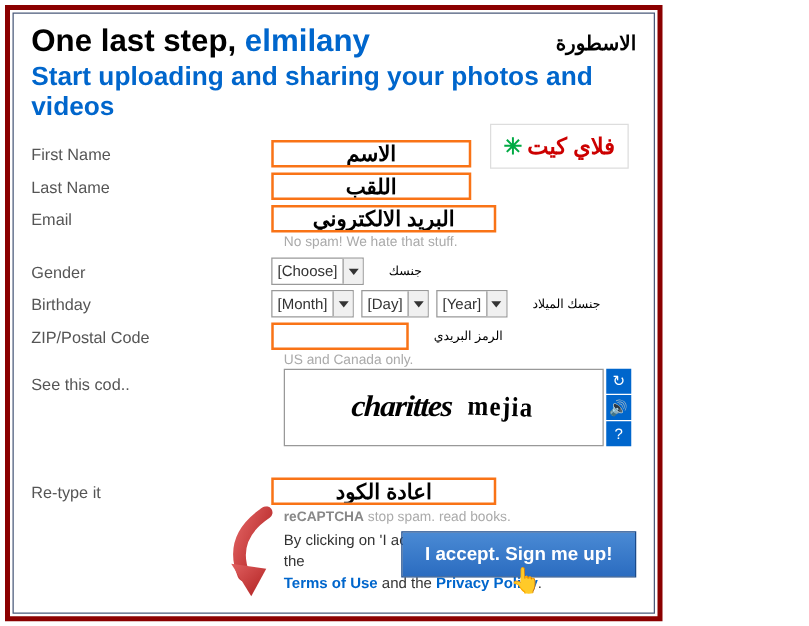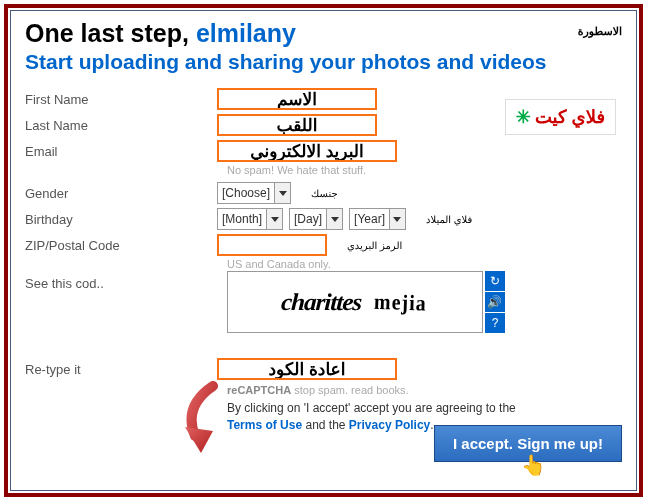--- a/index.html
+++ b/index.html
@@ -1,22 +1,22 @@
 <!DOCTYPE html>
 <html><head>
 <meta charset="utf-8">
 <style>
 * { box-sizing: border-box; margin: 0; padding: 0; }
 body { font-family: Arial, sans-serif; font-size: 13px; background: #fff; }
-.outer { border: 4px solid #8b0000; width: 639px; height: 493px; margin: 4px; padding: 2px; }
+.outer { border: 4px solid #8b0000; width: 526px; height: 493px; margin: 4px; padding: 2px; }
 .inner { border: 1px solid #4a5a7a; width: 100%; height: 100%; padding: 8px 14px; position: relative; overflow: hidden; }
 .title-row { display: flex; align-items: flex-start; justify-content: space-between; }
 .title { font-size: 25px; font-weight: bold; color: #000; }
 .title .user { color: #0066cc; }
-.ar-top { font-size: 11px; font-weight: bold; color: #000; direction: rtl; margin-top: 6px; }
+.ar-top { font-size: 16px; font-weight: bold; color: #000; direction: rtl; margin-top: 6px; }
 .subtitle { color: #0066cc; font-size: 21px; font-weight: bold; margin-top: 2px; }
 .form { margin-top: 14px; position: relative; }
 .row { display: flex; align-items: center; margin-bottom: 4px; }
 .label { width: 192px; text-align: left; padding-right: 10px; color: #555; font-size: 13px; }
 .ctrl { display: flex; align-items: center; gap: 6px; }
 input[type=text] { border: 2px solid #f97316; height: 22px; padding: 1px 16px; font-size: 17px; }
 .w160 { width: 160px; text-align: center; font-weight: bold; }
 .w180 { width: 180px; text-align: center; font-weight: bold; }
 .w110 { width: 110px; }
 .hint { color: #aaa; font-size: 11px; margin-left: 202px; margin-bottom: 6px; margin-top: -2px; }
@@ -104,21 +104,21 @@
               <div class="arrow"></div>
             </div>
       <div class="sel">
               <span>[Day]</span>
               <div class="arrow"></div>
             </div>
       <div class="sel">
               <span>[Year]</span>
               <div class="arrow"></div>
             </div>
-      <span class="ar-side">فلاي الميلاد</span>
+      <span class="ar-side">جنسك الميلاد</span>
     </div>
   </div>
 
   <div class="row">
     <div class="label">ZIP/Postal Code</div>
     <div class="ctrl">
       <input type="text" class="w110" value="" style="">
       <span class="ar-side">الرمز البريدي</span>
     </div>
   </div>

